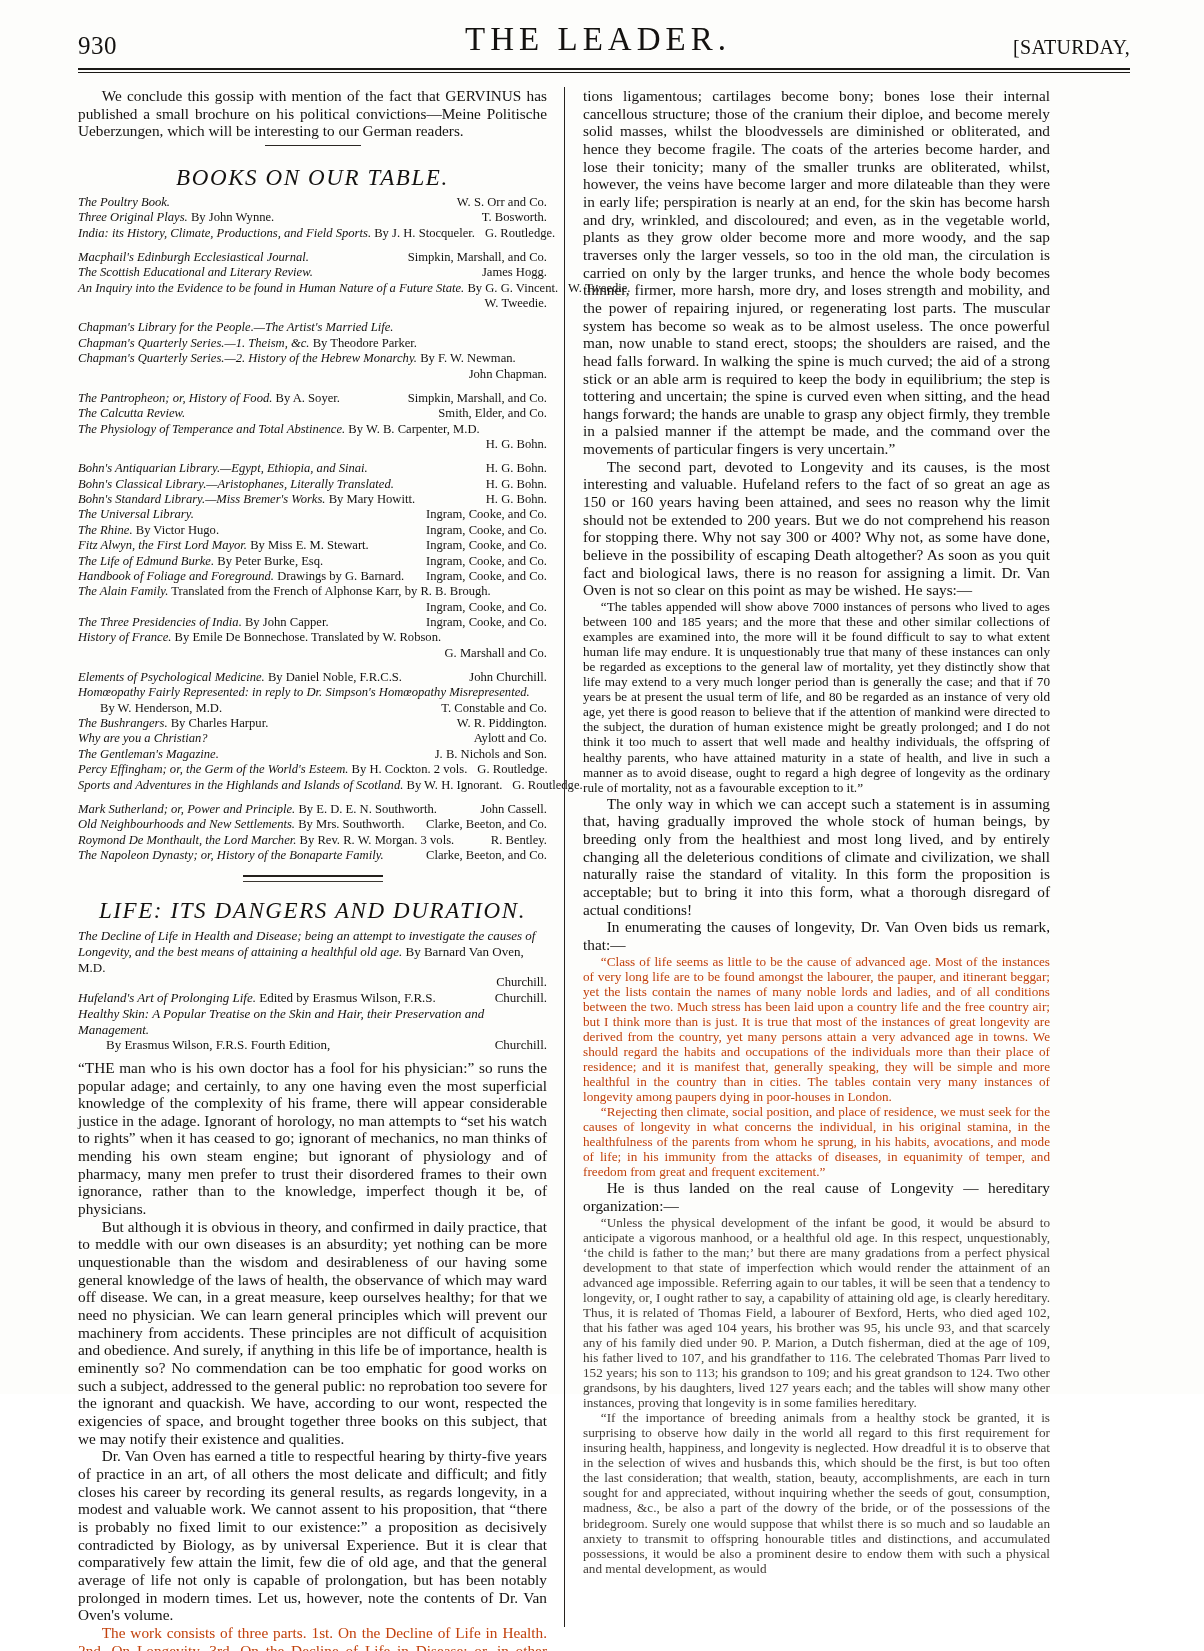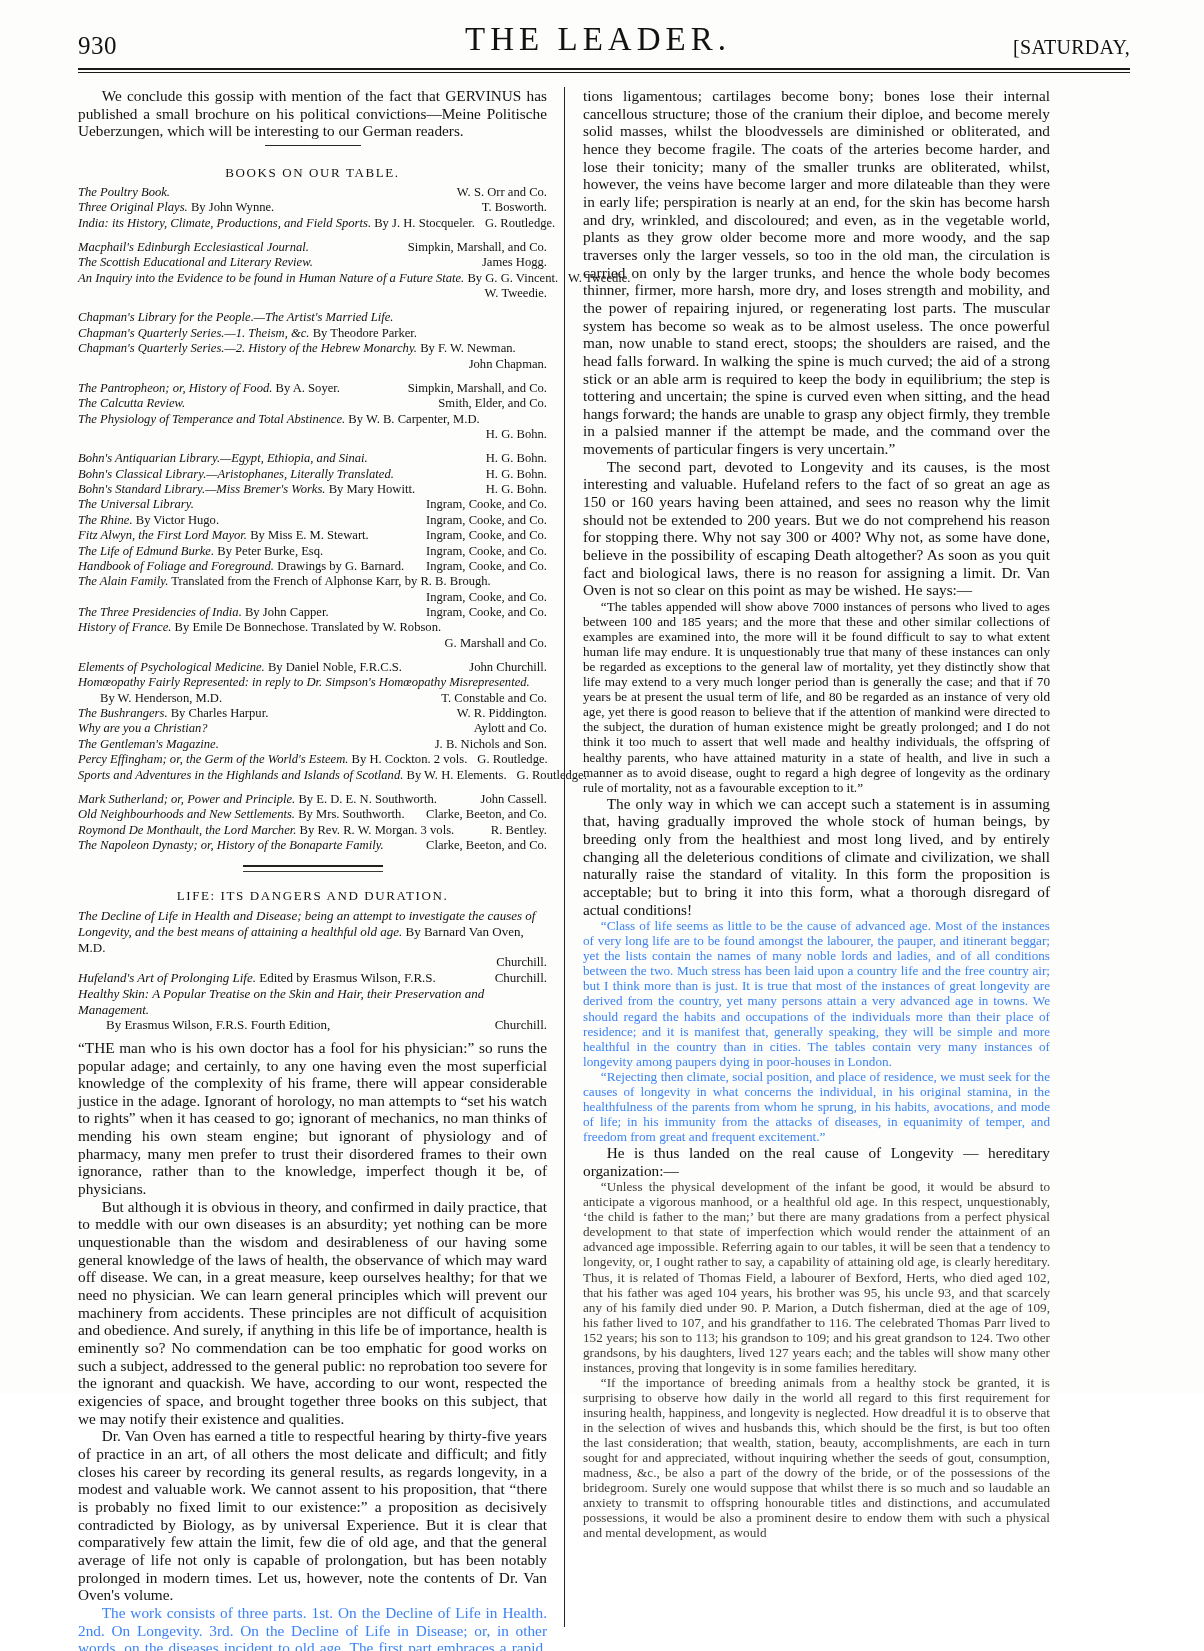--- a/index.html
+++ b/index.html
@@ -87,29 +87,30 @@
     text-align: justify;
     text-indent: 1.55em;
     hyphens: none;
   }
   p.noindent { text-indent: 0; }
   .quote p {
     font-size: 13.2px;
     line-height: 1.14;
     text-indent: 1.35em;
   }
-  .faded { color: #3b82f6; }
+  .faded { color: #c2410c; }
   .faded2 { color: #423c35; }
 
   
   .sec-head {
     text-align: center;
-    font-size: 13px;
+    font-size: 23px;
     letter-spacing: 1.6px;
     margin: 16px 0 4px;
+    font-style: italic;
   }
   .rule-orn {
     width: 140px;
     margin: 12px auto 9px;
     height: 4px;
     border-top: 2px solid #231f1b;
     border-bottom: 1px solid #3a352f;
   }
   .rule-orn-sm {
     width: 96px;
@@ -337,21 +338,21 @@
             <span class="btitle">The Gentleman's Magazine.</span>
             <span class="bpub">J. B. Nichols and Son.</span>
           </div>
           <div class="brow">
             <span><span class="btitle">Percy Effingham; or, the Germ of the World's Esteem.</span>
             <span class="rom">By H. Cockton.  2 vols.</span></span>
             <span class="bpub">G. Routledge.</span>
           </div>
           <div class="brow">
             <span><span class="btitle">Sports and Adventures in the Highlands and Islands of Scotland.</span>
-            <span class="rom">By W. H. Elements.</span></span>
+            <span class="rom">By W. H. Ignorant.</span></span>
             <span class="bpub">G. Routledge.</span>
           </div>
         </div>
 
         <div class="bgroup">
           <div class="brow">
             <span><span class="btitle">Mark Sutherland; or, Power and Principle.</span>
             <span class="rom">By E. D. E. N. Southworth.</span></span>
             <span class="bpub">John Cassell.</span>
           </div>
@@ -402,20 +403,21 @@
 
     </div>
 
     <div class="col col-right">
       <p class="noindent">tions ligamentous; cartilages become bony; bones lose their internal cancellous structure; those of the cranium their diploe, and become merely solid masses, whilst the bloodvessels are diminished or obliterated, and hence they become fragile.  The coats of the arteries become harder, and lose their tonicity; many of the smaller trunks are obliterated, whilst, however, the veins have become larger and more dilateable than they were in early life; perspiration is nearly at an end, for the skin has become harsh and dry, wrinkled, and discoloured; and even, as in the vegetable world, plants as they grow older become more and more woody, and the sap traverses only the larger vessels, so too in the old man, the circulation is carried on only by the larger trunks, and hence the whole body becomes thinner, firmer, more harsh, more dry, and loses strength and mobility, and the power of repairing injured, or regenerating lost parts.  The muscular system has become so weak as to be almost useless.  The once powerful man, now unable to stand erect, stoops; the shoulders are raised, and the head falls forward.  In walking the spine is much curved; the aid of a strong stick or an able arm is required to keep the body in equilibrium; the step is tottering and uncertain; the spine is curved even when sitting, and the head hangs forward; the hands are unable to grasp any object firmly, they tremble in a palsied manner if the attempt be made, and the command over the movements of particular fingers is very uncertain.”</p>
       <p>The second part, devoted to Longevity and its causes, is the most interesting and valuable.  Hufeland refers to the fact of so great an age as 150 or 160 years having been attained, and sees no reason why the limit should not be extended to 200 years.  But we do not comprehend his reason for stopping there.  Why not say 300 or 400?  Why not, as some have done, believe in the possibility of escaping Death altogether?  As soon as you quit fact and biological laws, there is no reason for assigning a limit.  Dr. Van Oven is not so clear on this point as may be wished.  He says:—</p>
       <div class="quote">
         <p>“The tables appended will show above 7000 instances of persons who lived to ages between 100 and 185 years; and the more that these and other similar collections of examples are examined into, the more will it be found difficult to say to what extent human life may endure.  It is unquestionably true that many of these instances can only be regarded as exceptions to the general law of mortality, yet they distinctly show that life may extend to a very much longer period than is generally the case; and that if 70 years be at present the usual term of life, and 80 be regarded as an instance of very old age, yet there is good reason to believe that if the attention of mankind were directed to the subject, the duration of human existence might be greatly prolonged; and I do not think it too much to assert that well made and healthy individuals, the offspring of healthy parents, who have attained maturity in a state of health, and live in such a manner as to avoid disease, ought to regard a high degree of longevity as the ordinary rule of mortality, not as a favourable exception to it.”</p>
       </div>
       <p>The only way in which we can accept such a statement is in assuming that, having gradually improved the whole stock of human beings, by breeding only from the healthiest and most long lived, and by entirely changing all the deleterious conditions of climate and civilization, we shall naturally raise the standard of vitality.  In this form the proposition is acceptable; but to bring it into this form, what a thorough disregard of actual conditions!</p>
+      <p>In enumerating the causes of longevity, Dr. Van Oven bids us remark, that:—</p>
       <div class="quote">
         <p class="faded">“Class of life seems as little to be the cause of advanced age.  Most of the instances of very long life are to be found amongst the labourer, the pauper, and itinerant beggar; yet the lists contain the names of many noble lords and ladies, and of all conditions between the two.  Much stress has been laid upon a country life and the free country air; but I think more than is just.  It is true that most of the instances of great longevity are derived from the country, yet many persons attain a very advanced age in towns.  We should regard the habits and occupations of the individuals more than their place of residence; and it is manifest that, generally speaking, they will be simple and more healthful in the country than in cities.  The tables contain very many instances of longevity among paupers dying in poor-houses in London.</p>
         <p class="faded">“Rejecting then climate, social position, and place of residence, we must seek for the causes of longevity in what concerns the individual, in his original stamina, in the healthfulness of the parents from whom he sprung, in his habits, avocations, and mode of life; in his immunity from the attacks of diseases, in equanimity of temper, and freedom from great and frequent excitement.”</p>
       </div>
       <p>He is thus landed on the real cause of Longevity — hereditary organization:—</p>
       <div class="quote">
         <p class="faded2">“Unless the physical development of the infant be good, it would be absurd to anticipate a vigorous manhood, or a healthful old age.  In this respect, unquestionably, ‘the child is father to the man;’ but there are many gradations from a perfect physical development to that state of imperfection which would render the attainment of an advanced age impossible.  Referring again to our tables, it will be seen that a tendency to longevity, or, I ought rather to say, a capability of attaining old age, is clearly hereditary.  Thus, it is related of Thomas Field, a labourer of Bexford, Herts, who died aged 102, that his father was aged 104 years, his brother was 95, his uncle 93, and that scarcely any of his family died under 90.  P. Marion, a Dutch fisherman, died at the age of 109, his father lived to 107, and his grandfather to 116.  The celebrated Thomas Parr lived to 152 years; his son to 113; his grandson to 109; and his great grandson to 124.  Two other grandsons, by his daughters, lived 127 years each; and the tables will show many other instances, proving that longevity is in some families hereditary.</p>
         <p class="faded2">“If the importance of breeding animals from a healthy stock be granted, it is surprising to observe how daily in the world all regard to this first requirement for insuring health, happiness, and longevity is neglected.  How dreadful it is to observe that in the selection of wives and husbands this, which should be the first, is but too often the last consideration; that wealth, station, beauty, accomplishments, are each in turn sought for and appreciated, without inquiring whether the seeds of gout, consumption, madness, &amp;c., be also a part of the dowry of the bride, or of the possessions of the bridegroom.  Surely one would suppose that whilst there is so much and so laudable an anxiety to transmit to offspring honourable titles and distinctions, and accumulated possessions, it would be also a prominent desire to endow them with such a physical and mental development, as would</p>
       </div>
     </div>

